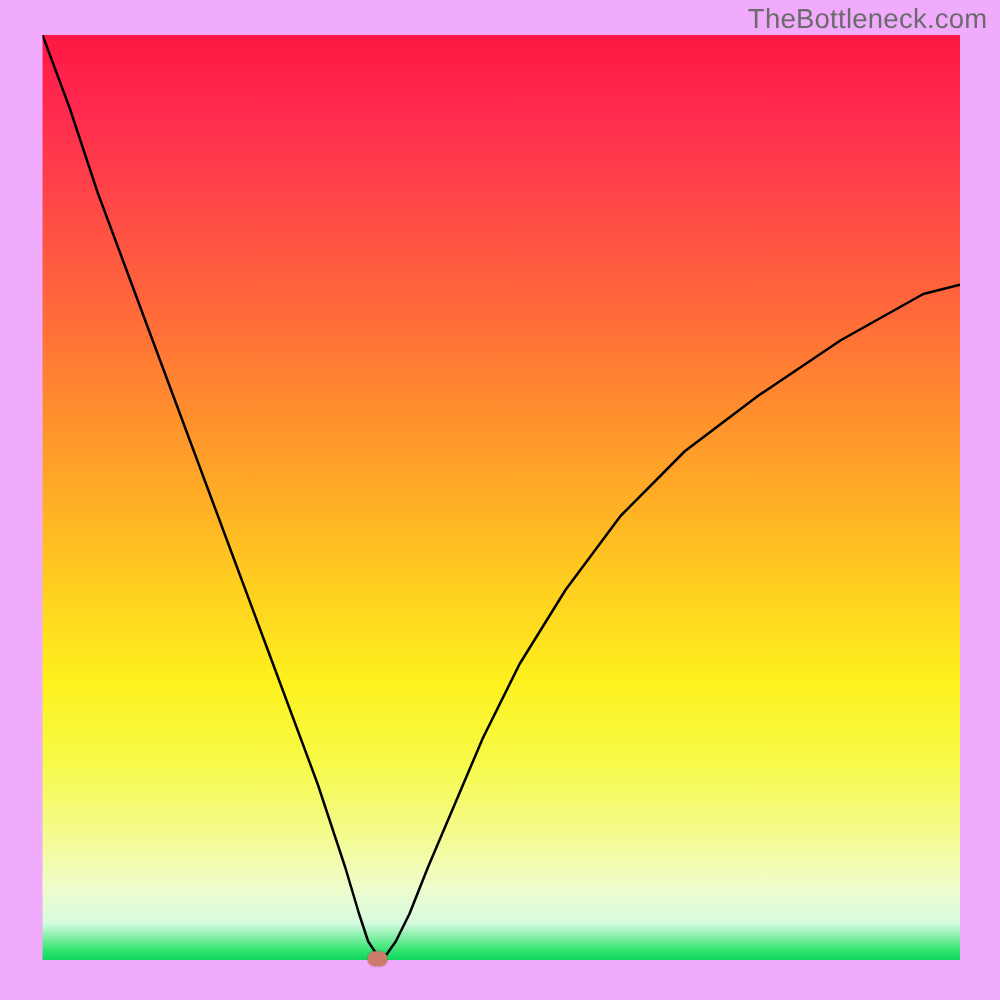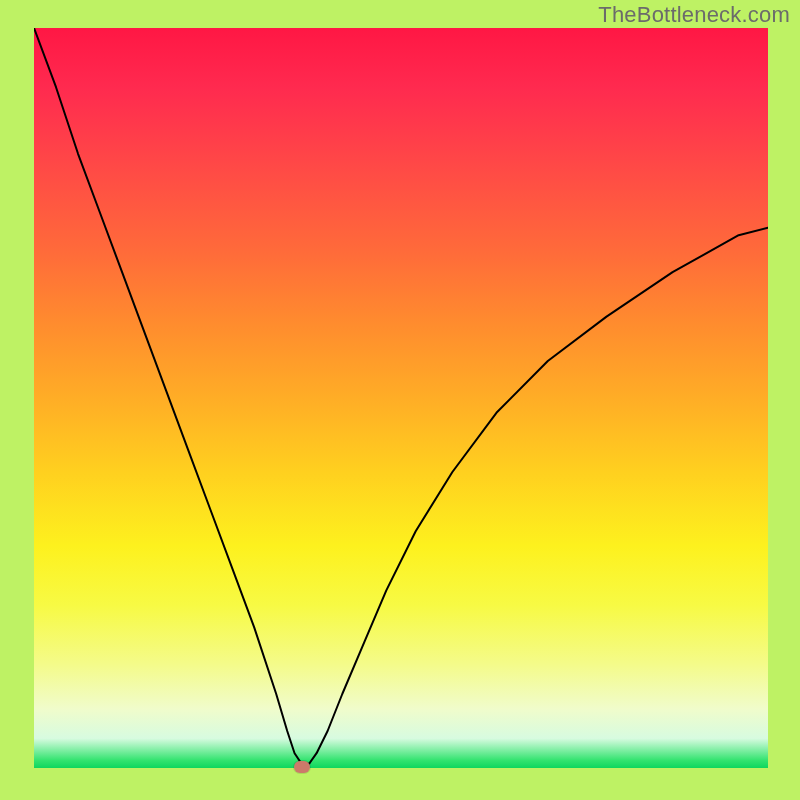--- a/index.html
+++ b/index.html
@@ -8,21 +8,21 @@
     width: 800px;
     height: 800px;
     background: #000;
     font-family: Arial, Helvetica, sans-serif;
     overflow: hidden;
   }
   .frame {
     position: relative;
     width: 800px;
     height: 800px;
-    background: #bef264;
+    background: #f0abfc;
   }
   .watermark {
     position: absolute;
     top: 2px;
     right: 10px;
     color: #6b6b6b;
     font-size: 22px;
     font-weight: 500;
     letter-spacing: 0.2px;
     z-index: 5;

